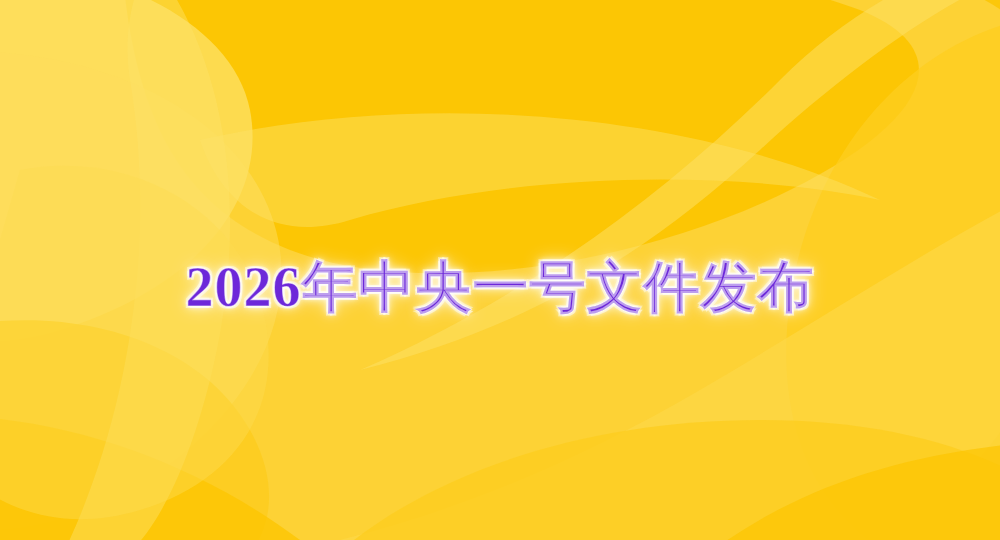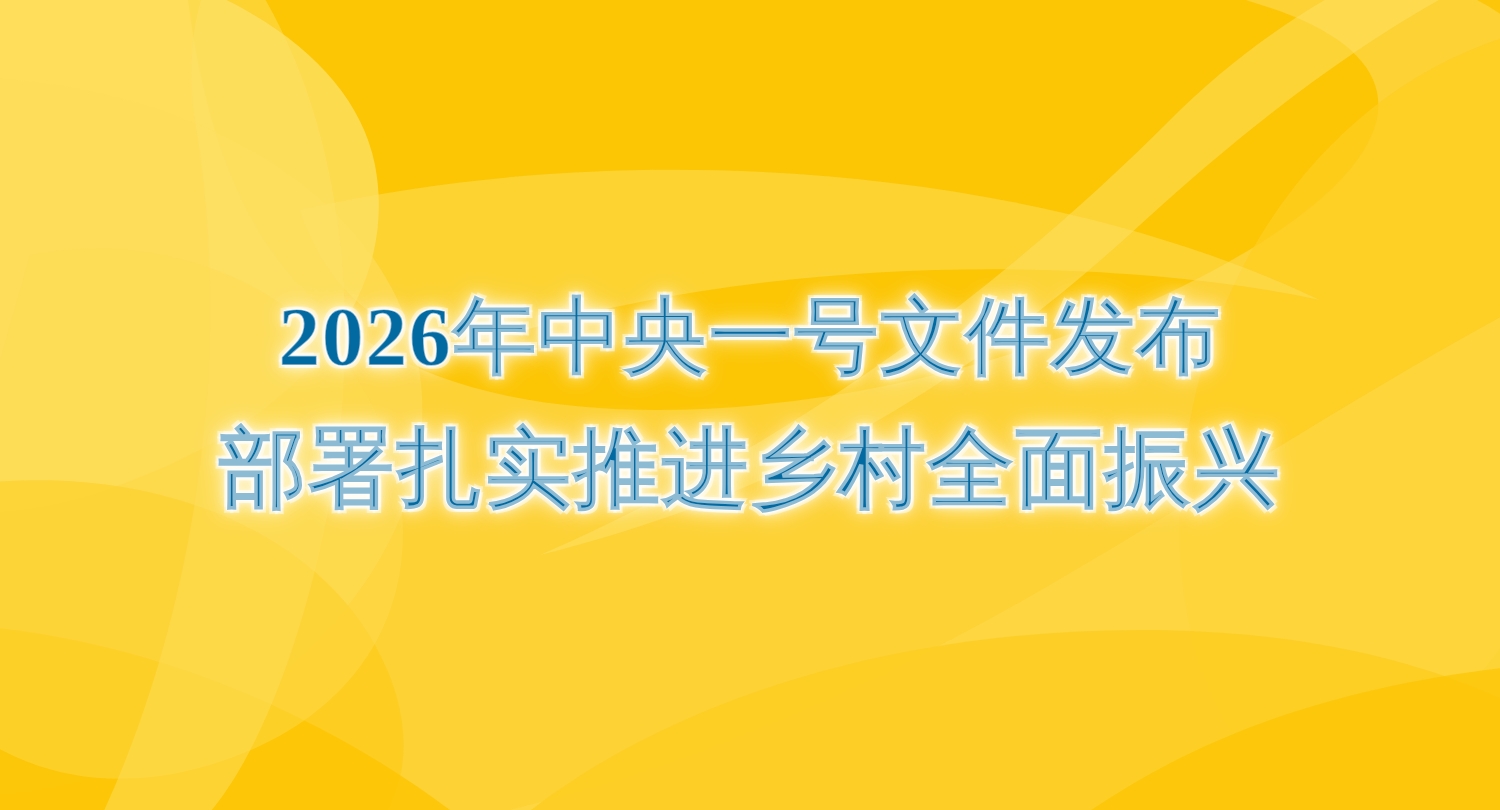--- a/index.html
+++ b/index.html
@@ -29,36 +29,37 @@
     width: 1000px;
     height: 540px;
     display: flex;
     flex-direction: column;
     align-items: center;
     justify-content: center;
     gap: 18px;
     z-index: 5;
   }
   .title-line {
-    color: #0369a1;
+    color: #6d28d9;
     font-weight: 700;
     letter-spacing: 1px;
     line-height: 1.12;
     white-space: nowrap;
     text-align: center;
     -webkit-text-stroke: 1px rgba(255,255,255,0.55);
     text-shadow:
       0 0 2px #ffffff,
       0 0 5px #ffffff,
       0 0 10px #fffbe8,
       0 0 18px rgba(255,255,255,0.85),
       2px 2px 0 rgba(255,255,255,0.55),
       -2px -2px 0 rgba(255,255,255,0.45),
       2px -2px 0 rgba(255,255,255,0.45),
       -2px 2px 0 rgba(255,255,255,0.45);
+    margin-top: 40px;
   }
   #title-line-1 {
     font-size: 56px;
     margin-bottom: 6px;
   }
   #title-line-2 {
     font-size: 58px;
   }
 </style>
 </head>
@@ -100,16 +101,15 @@
       <path d="M200 140 C 420 90 690 110 880 200 C 740 170 520 170 350 220 C 270 245 220 200 200 140 Z" fill="#fde268" opacity="0.45"></path>
 
       <path d="M150 -40 C 230 60 250 220 210 380 C 185 480 150 540 120 560 L 60 560 C 120 440 160 260 130 80 C 122 30 134 -10 150 -40 Z" fill="#fde268" opacity="0.45"></path>
 
       <path d="M20 170 C 120 150 230 200 260 300 C 290 400 240 480 140 510 C 60 534 -10 510 -60 450 Z" fill="#fddb50" opacity="0.45"></path>
     </g>
   </svg>
 
   <div id="title-block">
     <div class="title-line" id="title-line-1">2026年中央一号文件发布</div>
-    <div class="title-line" id="title-line-2">部署扎实推进乡村全面振兴</div>
   </div>
 
 </div>
 
 </body></html>

